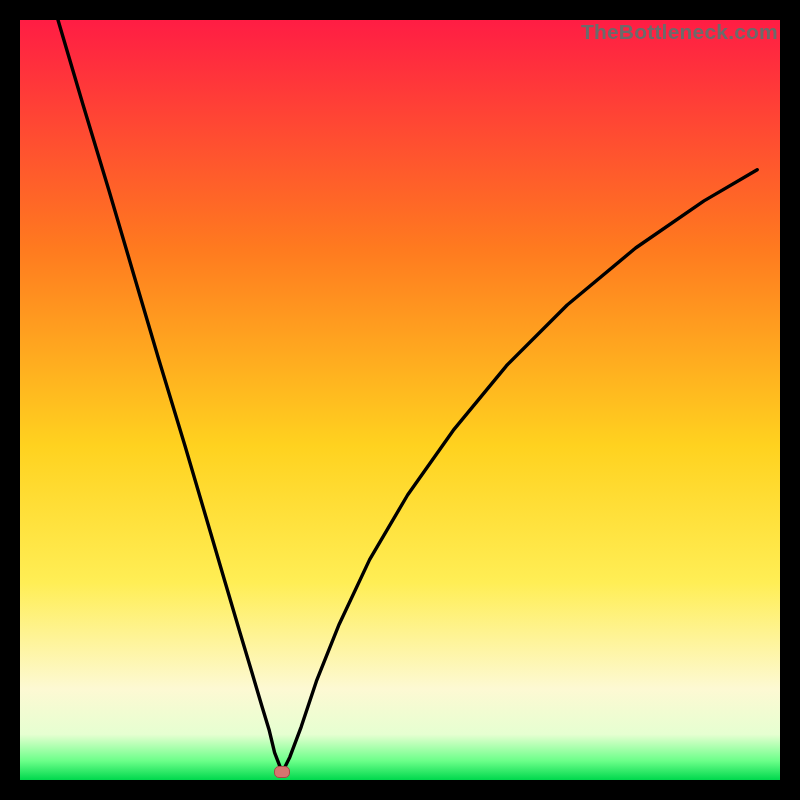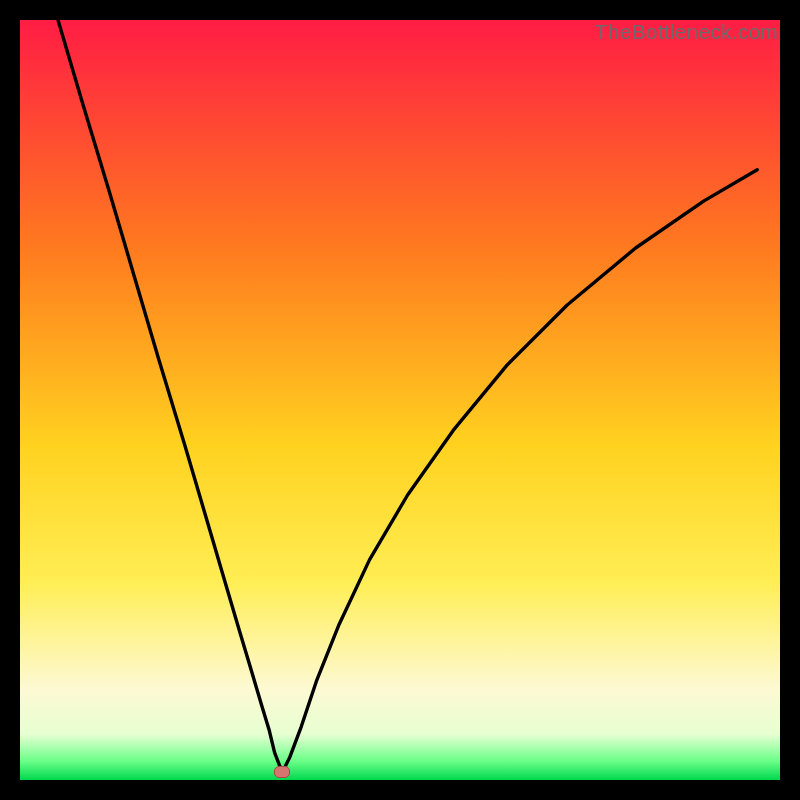--- a/index.html
+++ b/index.html
@@ -18,21 +18,21 @@
     width: 760px;
     height: 760px;
     background: #000;
   }
   .watermark {
     position: absolute;
     top: 0px;
     right: 2px;
     color: #6b6b6b;
     font-size: 21px;
-    font-weight: 400;
+    font-weight: 700;
     letter-spacing: 0.2px;
     z-index: 20;
     user-select: none;
   }
   svg.plot {
     position: absolute;
     left: 0;
     top: 0;
     width: 760px;
     height: 760px;

